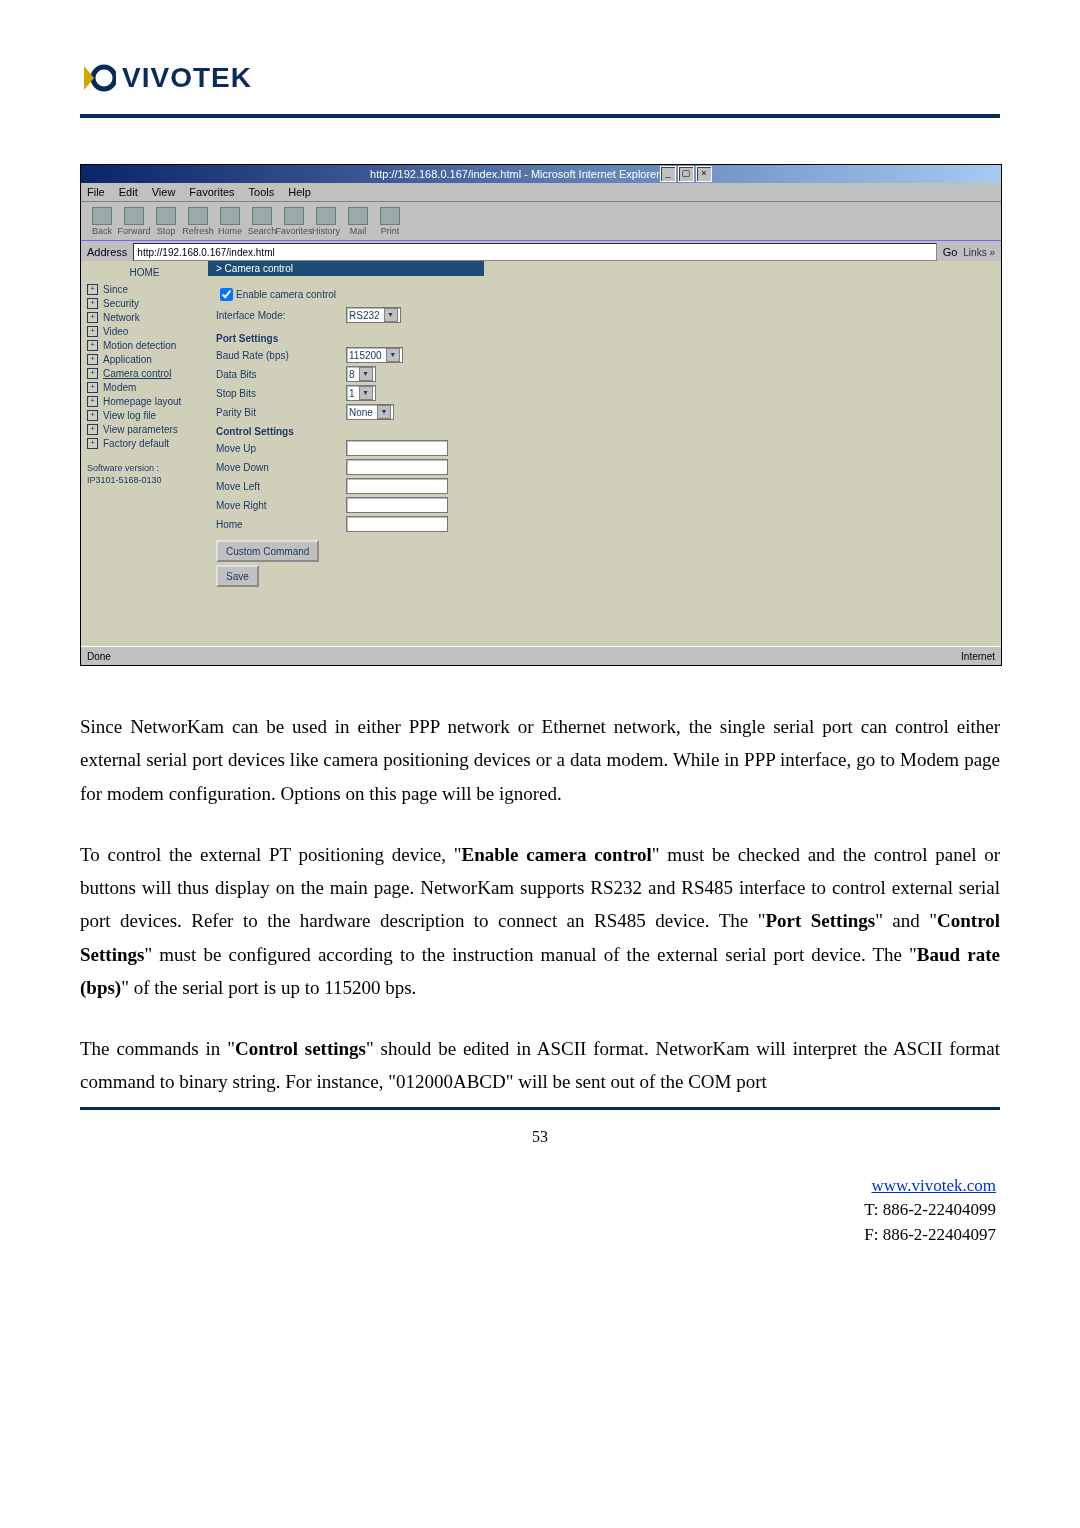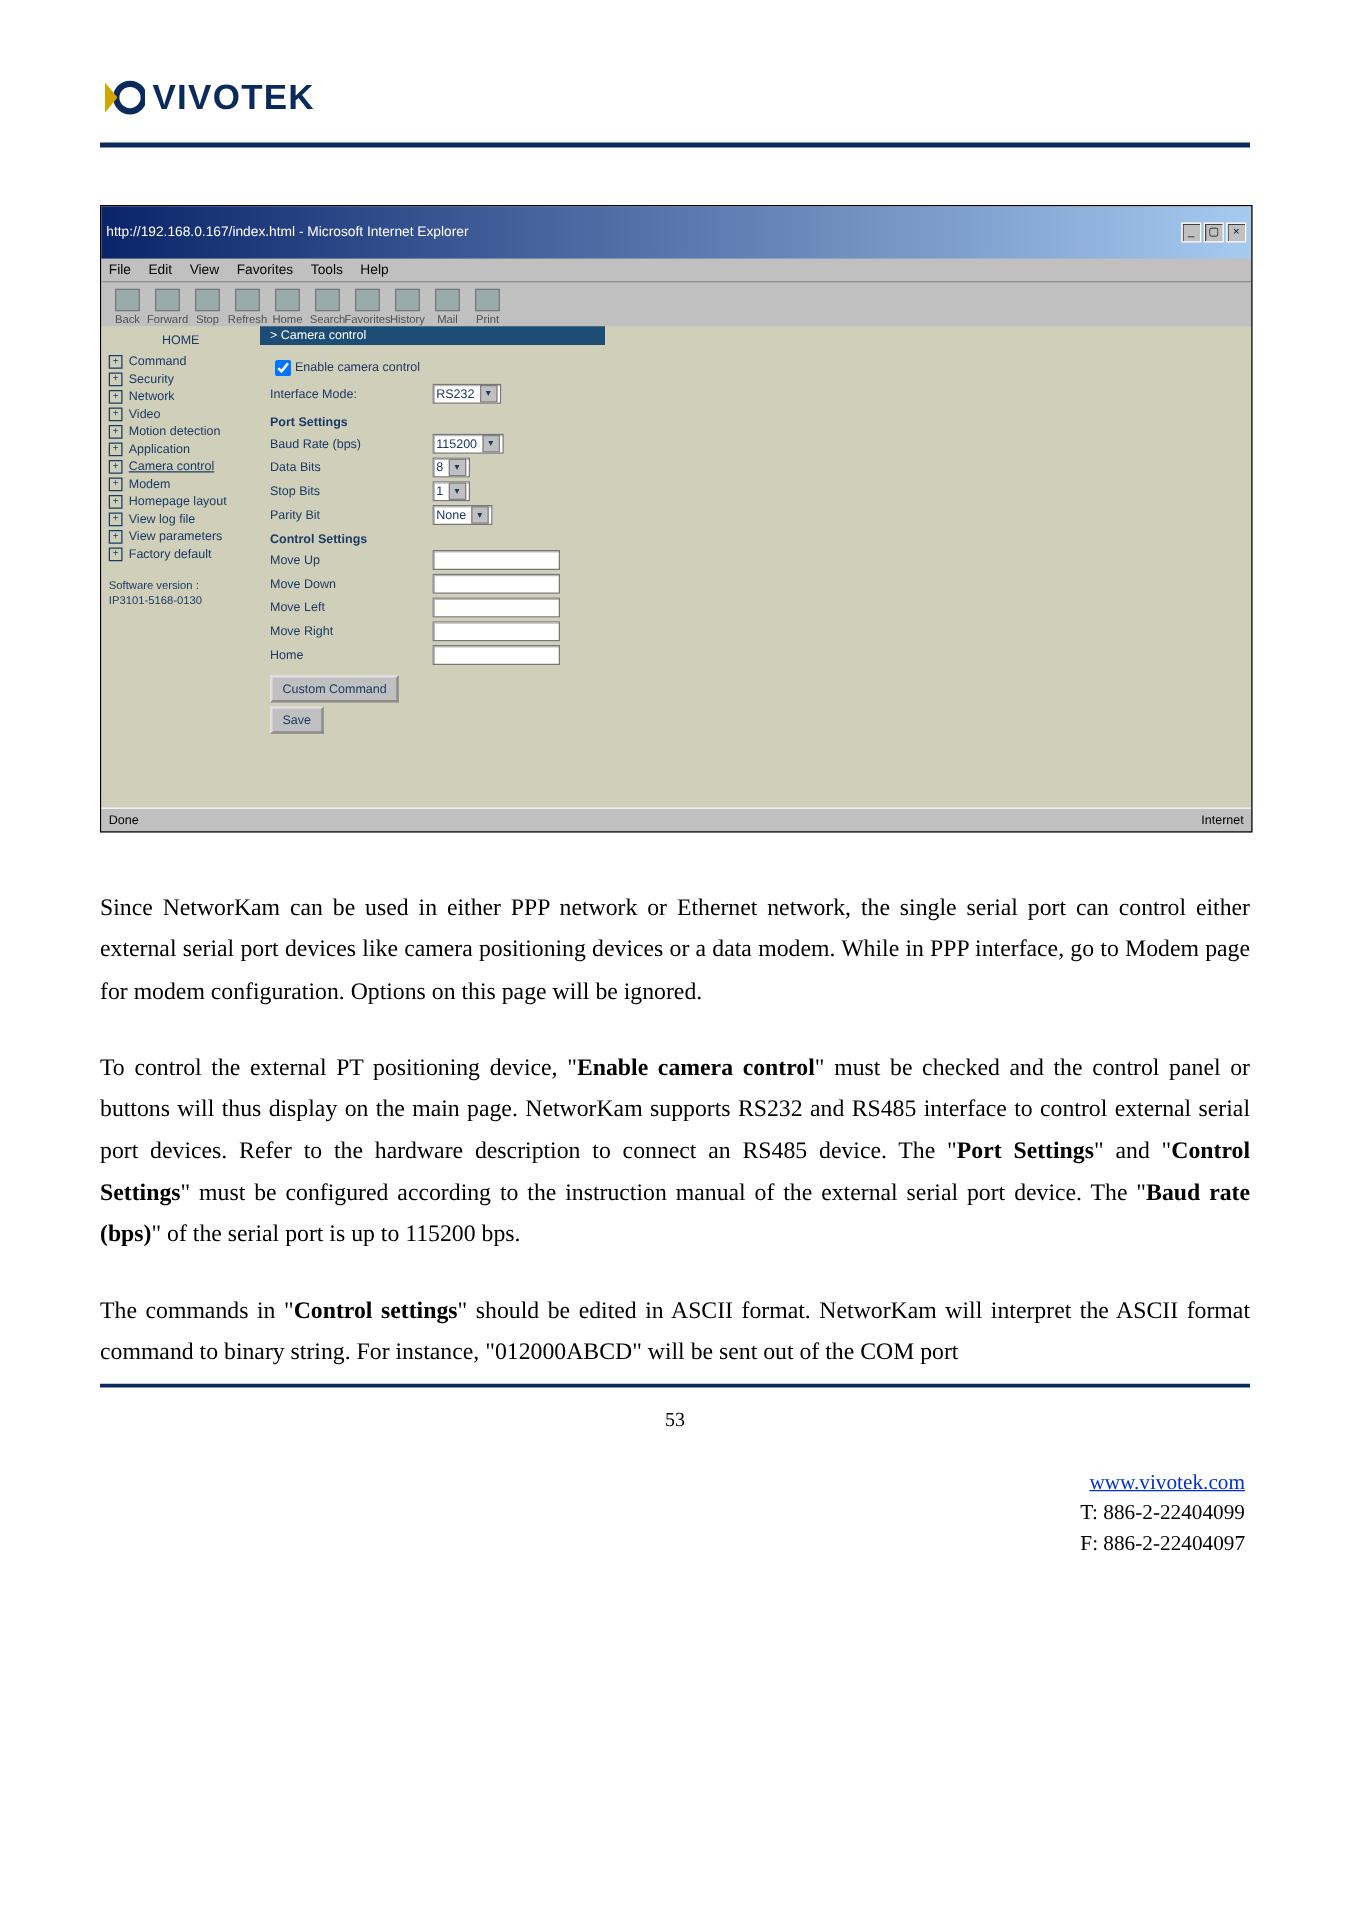--- a/index.html
+++ b/index.html
@@ -5,21 +5,21 @@
   body { margin:0; padding:0; font-family:"Times New Roman",serif; background:#fff; color:#000; width:1080px; }
   .page { padding:60px 80px 30px 80px; }
   .logo-row { display:flex; align-items:center; margin-bottom:18px; }
   .logo-mark { width:36px; height:36px; margin-right:6px; position:relative; }
   .logo-mark svg { width:36px; height:36px; }
   .logo-text { font-family:Arial,Helvetica,sans-serif; font-weight:900; font-size:28px; letter-spacing:1px; color:#0a2a5c; }
   .hr-heavy { border:none; border-top:4px solid #0a2a5c; margin:6px 0 46px 0; }
   .h1 { font-size:26px; font-weight:700; margin:0 0 10px 0; }
   .screenshot { border:1px solid #000; width:100%; height:500px; background:#c0c0c0; position:relative; font-family:"MS Sans Serif",Tahoma,Arial,sans-serif; font-size:11px; color:#000; overflow:hidden; }
   
-  .ie-title { height:18px; background:linear-gradient(to right,#0a246a,#a6caf0); color:#fff; display:flex; align-items:center; padding:12px 4px; font-size:11px; justify-content:space-between; }
+  .ie-title { height:18px; background:linear-gradient(to right,#0a246a,#a6caf0); color:#fff; display:flex; align-items:center; padding:0 4px; font-size:11px; justify-content:center; }
   .ie-title .buttons { display:flex; gap:2px; }
   .ie-title .buttons span { width:14px; height:14px; background:#c0c0c0; border:1px solid #fff; box-shadow:1px 1px 0 #404040 inset; font-size:9px; line-height:12px; text-align:center; color:#000; }
   .ie-menu { height:18px; background:#c0c0c0; border-bottom:1px solid #808080; padding:0 6px; display:flex; gap:14px; align-items:center; }
   .ie-tool { height:38px; background:#c0c0c0; border-bottom:1px solid #8b5cf6; display:flex; align-items:center; padding:0 6px; gap:2px; }
   .tb-btn { width:30px; display:flex; flex-direction:column; align-items:center; font-size:9px; color:#505050; }
   .tb-btn .ico { width:18px; height:16px; background:#9aa; border:1px solid #777; margin-bottom:1px; }
   .ie-addr { height:22px; background:#c0c0c0; border-bottom:1px solid #808080; display:flex; align-items:center; padding:0 6px; gap:6px; }
   .ie-addr .field { flex:1; height:16px; background:#fff; border:1px inset #888; font-size:10px; padding:0 3px; display:flex; align-items:center; }
   .ie-addr .links { color:#333; font-size:10px; }
   .content-area { position:absolute; top:96px; bottom:18px; left:0; right:0; background:#d0cfba; display:flex; flex-direction:column; }
@@ -117,31 +117,34 @@
           <div class="ico"></div>
           <span>Mail</span>
         </div>
       <div class="tb-btn">
           <div class="ico"></div>
           <span>Print</span>
         </div>
     </div>
     <div class="ie-addr">
       <span>Address</span>
+      <div class="field">
+          <span>http://192.168.0.167/index.html</span>
+        </div>
       <span>Go</span>
       <span class="links">Links »</span>
     </div>
 
     <div class="content-area">
       <div class="conf-body">
         <div class="sidebar">
           <div class="home">HOME</div>
           <div class="item">
               <span class="exp">+</span>
-              <span>Command</span>
+              <span>Since</span>
             </div>
           <div class="item">
               <span class="exp">+</span>
               <span>Security</span>
             </div>
           <div class="item">
               <span class="exp">+</span>
               <span>Network</span>
             </div>
           <div class="item">

